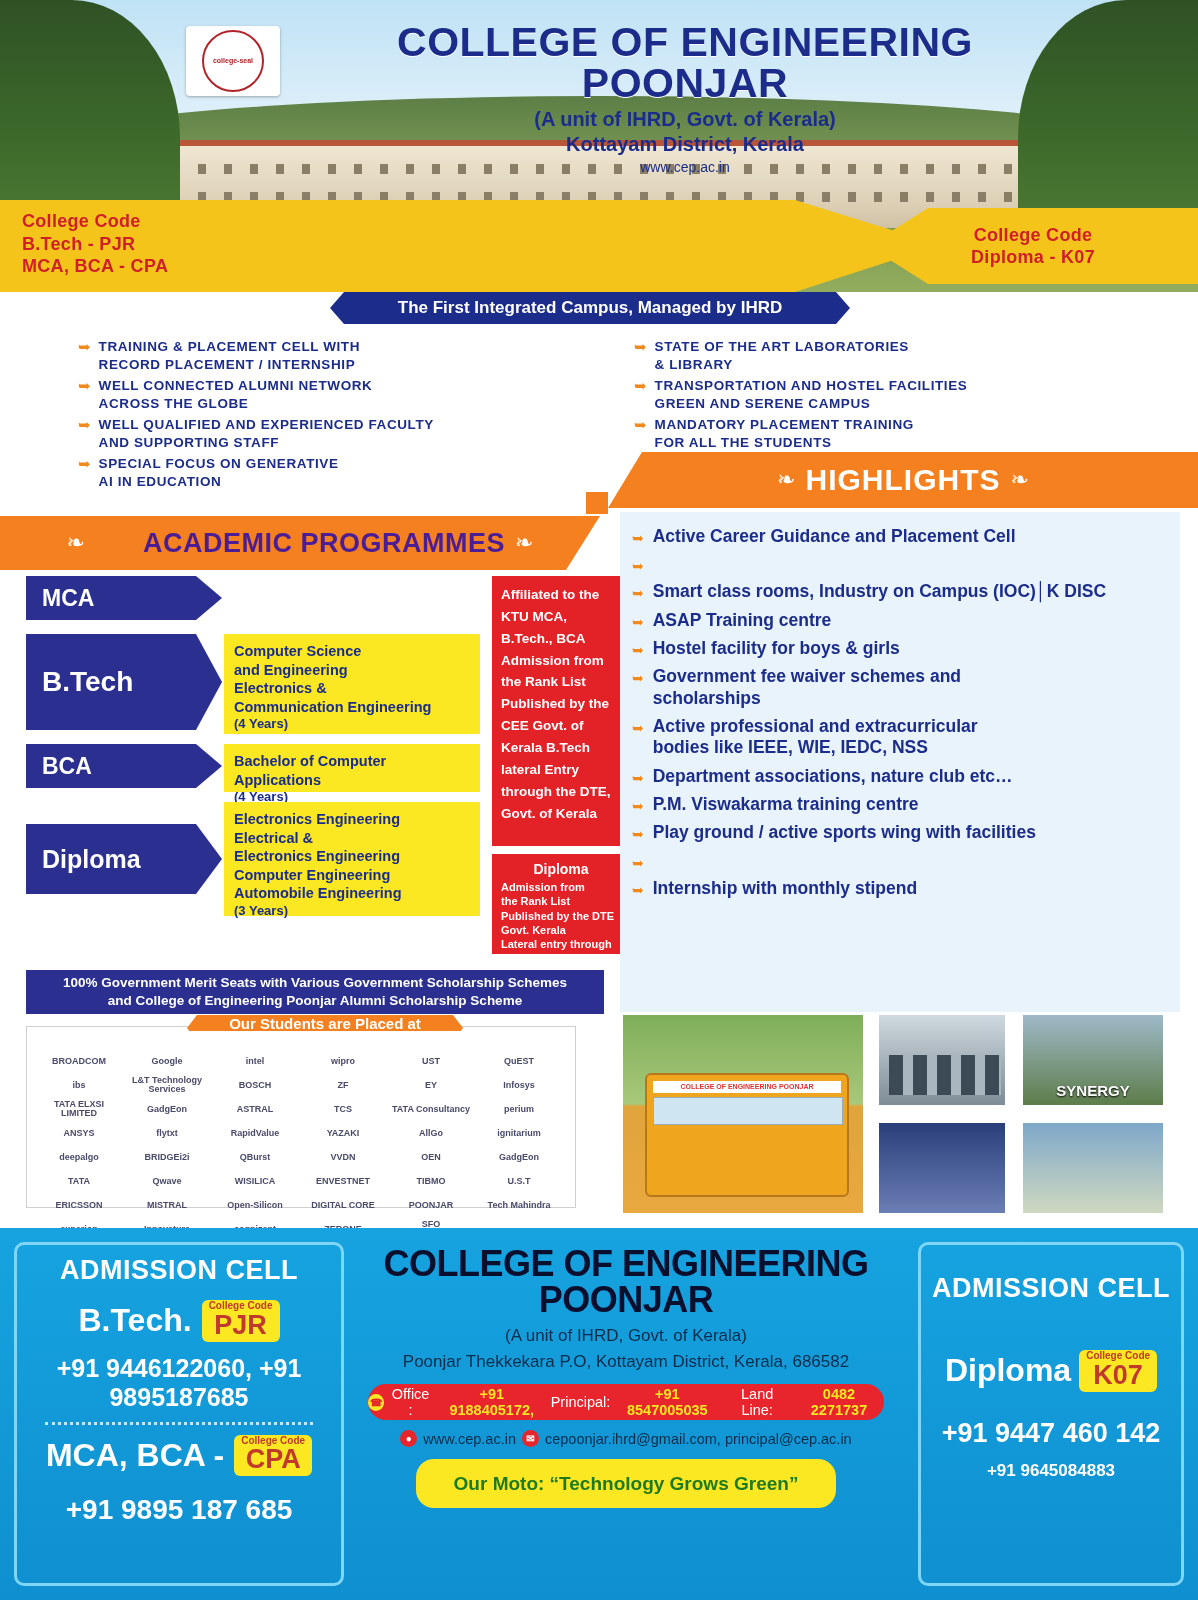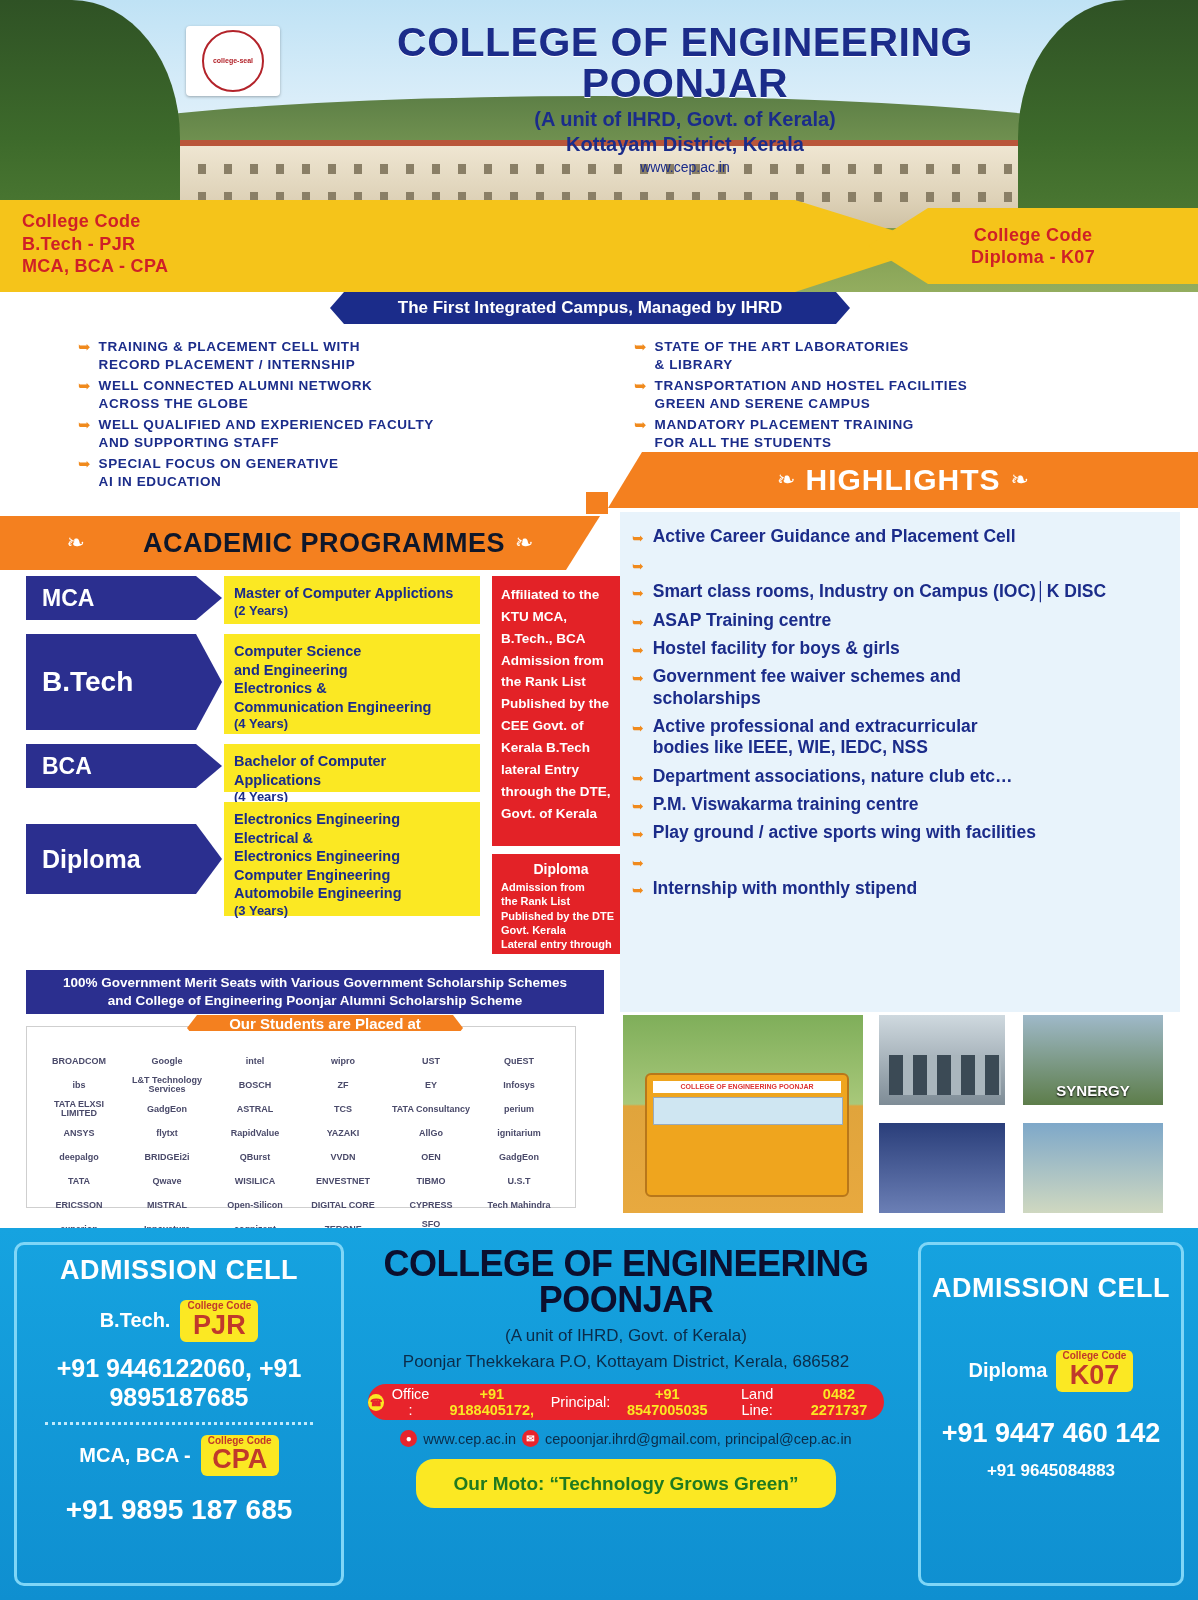--- a/index.html
+++ b/index.html
@@ -74,21 +74,21 @@
   
   .highlights-banner{position:absolute;right:0;top:452px;width:590px;height:56px;background:#f4801f;
     clip-path:polygon(34px 0,590px 0,590px 56px,0 56px);
     display:flex;align-items:center;justify-content:center;}
   .highlights-banner .t{color:#fff;font-size:30px;font-weight:bold;letter-spacing:1px;}
   .flourish{color:#fff;font-size:22px;margin:0 10px;}
 
   .acad-banner{position:absolute;left:0;top:516px;width:600px;height:54px;background:#f4801f;
     clip-path:polygon(0 0,600px 0,566px 54px,0 54px);
     display:flex;align-items:center;justify-content:center;}
-  .acad-banner .t{color:#0f172a;font-size:27px;font-weight:bold;letter-spacing:.5px;margin-left:48px;}
+  .acad-banner .t{color:#4c1d95;font-size:27px;font-weight:bold;letter-spacing:.5px;margin-left:48px;}
   .sq-accent{position:absolute;left:586px;top:492px;width:22px;height:22px;background:#f4801f;}
 
   
   .acad{position:absolute;left:26px;top:576px;width:578px;}
   .prog-row{position:relative;margin-bottom:6px;}
   .tag{position:absolute;left:0;top:0;background:#2b2f8f;color:#fff;font-weight:bold;
     display:flex;align-items:center;padding-left:16px;
     clip-path:polygon(0 0,170px 0,196px 50%,170px 100%,0 100%);}
   .tag.mca{width:196px;height:44px;font-size:23px;}
   .tag.btech{width:196px;height:96px;font-size:28px;}
@@ -136,21 +136,21 @@
   .ph4{left:876px;top:1120px;width:132px;height:96px;background:linear-gradient(180deg,#2a3e7a 0%,#6b7fb5 100%);}
   .ph5{left:1020px;top:1120px;width:146px;height:96px;background:linear-gradient(180deg,#7ea8c9 0%,#cfd8c0 100%);}
 
   
   .footer{position:absolute;left:0;top:1228px;width:1198px;height:372px;
     background:linear-gradient(180deg,#16a3e0 0%,#0f8fd0 100%);}
   .fcard{position:absolute;border:3px solid #7fd6f7;border-radius:10px;box-sizing:border-box;}
   .fleft{left:14px;top:1242px;width:330px;height:344px;}
   .fright{right:14px;top:1242px;width:266px;height:344px;}
   .ac-title{color:#fff;font-size:27px;font-weight:bold;text-align:center;margin-top:10px;letter-spacing:.5px;}
-  .ac-line{color:#fff;font-size:20px;font-weight:bold;text-align:center;}
+  .ac-line{color:#fff;font-size:32px;font-weight:bold;text-align:center;}
   .ac-phone{color:#fff;font-size:25px;font-weight:bold;text-align:center;}
   .cc-chip{display:inline-block;background:#fbe823;border-radius:6px;padding:1px 7px 3px 7px;text-align:center;vertical-align:middle;}
   .cc-chip .s{display:block;font-size:10px;color:#c0392b;font-weight:bold;line-height:1.05;}
   .cc-chip .b{display:block;font-size:27px;color:#c0392b;font-weight:bold;line-height:1;}
   .dots{border-top:3px dotted #bfe9fb;margin:10px 28px;}
 
   .fcenter{position:absolute;left:356px;top:1246px;width:540px;text-align:center;}
   .f-title{font-size:36px;font-weight:bold;color:#0b0f2e;letter-spacing:-.5px;line-height:1;}
   .f-sub{font-size:17px;color:#0b2c4a;margin-top:8px;}
   .f-addr{font-size:17px;color:#0b2c4a;margin-top:6px;}
@@ -256,24 +256,20 @@
   <div class="acad-banner">
     <span class="flourish">❧</span>
     <span class="t">ACADEMIC PROGRAMMES</span>
     <span class="flourish">❧</span>
   </div>
 
   <div class="acad">
 
     <div class="prog-row" style="height:52px;">
       <div class="tag mca">MCA</div>
-      <div class="ybox" style="height:48px;">
-        <div style="white-space:pre-line;">Master of Computer Applictions</div>
-        <div class="yrs">(2 Years)</div>
-      </div>
     </div>
 
     <div class="prog-row" style="height:104px;">
       <div class="tag btech">B.Tech</div>
       <div class="ybox" style="height:100px;">
         <div style="white-space:pre-line;">Computer Science
 and Engineering
 Electronics &amp;
 Communication Engineering</div>
         <div class="yrs">(4 Years)</div>
@@ -361,21 +357,21 @@
         <span>TATA</span>
         <span>Qwave</span>
         <span>WISILICA</span>
         <span>ENVESTNET</span>
         <span>TIBMO</span>
         <span>U.S.T</span>
         <span>ERICSSON</span>
         <span>MISTRAL</span>
         <span>Open-Silicon</span>
         <span>DIGITAL CORE</span>
-        <span>CYPRESS</span>
+        <span>POONJAR</span>
         <span>Tech Mahindra</span>
         <span>experion</span>
         <span>Innovature</span>
         <span>cognizant</span>
         <span>ZERONE</span>
         <span>SFO TECHNOLOGIES</span>
       </div>
   </div>
 
   <div class="hl">

